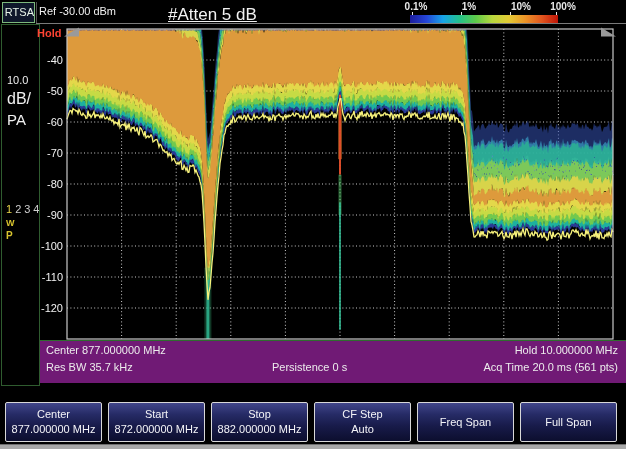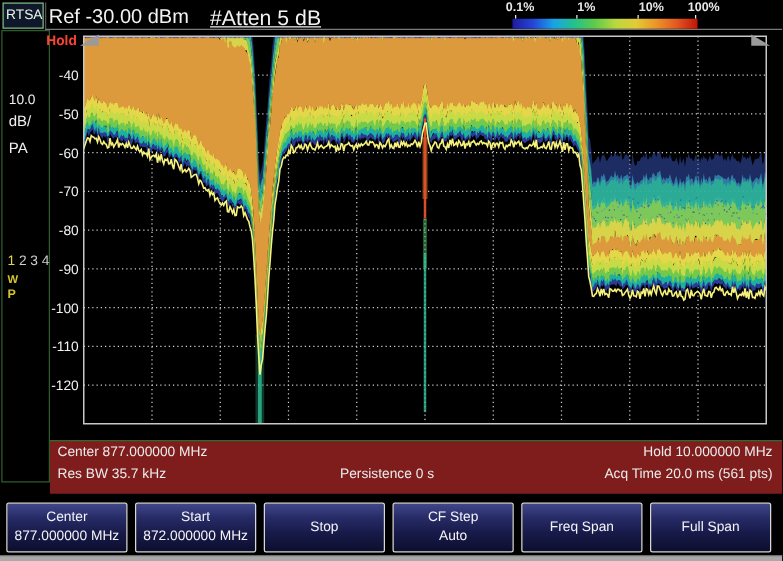--- a/index.html
+++ b/index.html
@@ -2,41 +2,41 @@
 <html><head>
 <meta charset="utf-8">
 <style>
   html,body{margin:0;padding:0;background:#000;}
   #screen{position:relative;width:626px;height:449px;background:#000;overflow:hidden;
           font-family:"Liberation Sans",sans-serif;color:#f0f0f0;}
   .abs{position:absolute;}
   
   #mode-badge{left:2px;top:2px;width:31px;height:19px;border:1px solid #7db87d;background:#0f172a;
               color:#e8f4e8;font-size:11px;line-height:19px;text-align:right;}
-  #ref-label{left:39px;top:5px;font-size:16px;color:#f2f2f2;}
+  #ref-label{left:39px;top:5px;font-size:11px;color:#f2f2f2;}
   #atten-label{left:168px;top:5px;font-size:17px;color:#f2f2f2;text-decoration:underline;}
   #topbar-underline{left:36px;top:23px;width:590px;height:1px;background:#7a7a7a;}
   #topbar-vline{left:36px;top:2px;width:1px;height:21px;background:#555;}
   
   .legend-label{top:1px;font-size:10px;color:#e8e8e8;transform:translateX(-50%);font-weight:bold;}
   .legend-tick{top:12px;width:1px;height:3px;background:#e8e8e8;}
   #legend-bar{left:410px;top:15px;width:148px;height:8px;}
   
   #sidebar-box{left:1px;top:24px;width:39px;height:362px;border:1px solid #2f5c2f;background:#000;box-sizing:border-box;}
   #hold-badge{left:7px;top:27px;font-size:11px;font-weight:bold;color:#ff4333;margin-left:30px;}
   #scale-value{left:7px;top:74px;font-size:11px;color:#f0f0f0;}
-  #scale-unit{left:7px;top:90px;font-size:12px;color:#f0f0f0;}
-  #pa-label{left:7px;top:111px;font-size:12px;color:#f0f0f0;}
+  #scale-unit{left:7px;top:90px;font-size:16px;color:#f0f0f0;}
+  #pa-label{left:7px;top:111px;font-size:15px;color:#f0f0f0;}
   #trace-ind{left:6px;top:203px;font-size:11px;letter-spacing:3px;}
   #trace-ind .act{color:#e8d44a;}
   #trace-ind .oth{color:#cfcfcf;}
   #state-w{left:6px;top:218px;font-size:9px;font-weight:bold;color:#d8c42e;}
   #state-p{left:6px;top:230px;font-size:10px;font-weight:bold;color:#d8c42e;}
   
-  #anno-panel{left:40px;top:352px;width:586px;height:42px;border-top:1px solid #2f6b2f;background:#7f1d1d;}
+  #anno-panel{left:40px;top:340px;width:586px;height:42px;border-top:1px solid #2f6b2f;background:#701a75;}
   .anno{position:absolute;font-size:11px;color:#ececec;white-space:nowrap;}
   #anno-center{left:6px;top:3px;}
   #anno-span{right:8px;top:3px;}
   #anno-resbw{left:6px;top:20px;}
   #anno-persist{left:232px;top:20px;}
   #anno-acq{right:8px;top:20px;}
   
   .softkey{position:absolute;top:402px;width:97px;height:40px;box-sizing:border-box;
            border:1px solid #d8d8d8;border-radius:2px;
            background:linear-gradient(180deg,#41468a 0%,#262b66 30%,#181b4a 60%,#0c0e2e 100%);
@@ -642,20 +642,21 @@
   <div class="abs softkey" style="left:5px">
       <div>Center</div>
       <div>877.000000 MHz</div>
     </div>
   <div class="abs softkey" style="left:108px">
       <div>Start</div>
       <div>872.000000 MHz</div>
     </div>
   <div class="abs softkey" style="left:211px">
       <div>Stop</div>
+      <div>882.000000 MHz</div>
     </div>
   <div class="abs softkey" style="left:314px">
       <div>CF Step</div>
       <div>Auto</div>
     </div>
   <div class="abs softkey" style="left:417px">
       <div>Freq Span</div>
     </div>
   <div class="abs softkey" style="left:520px">
       <div>Full Span</div>

